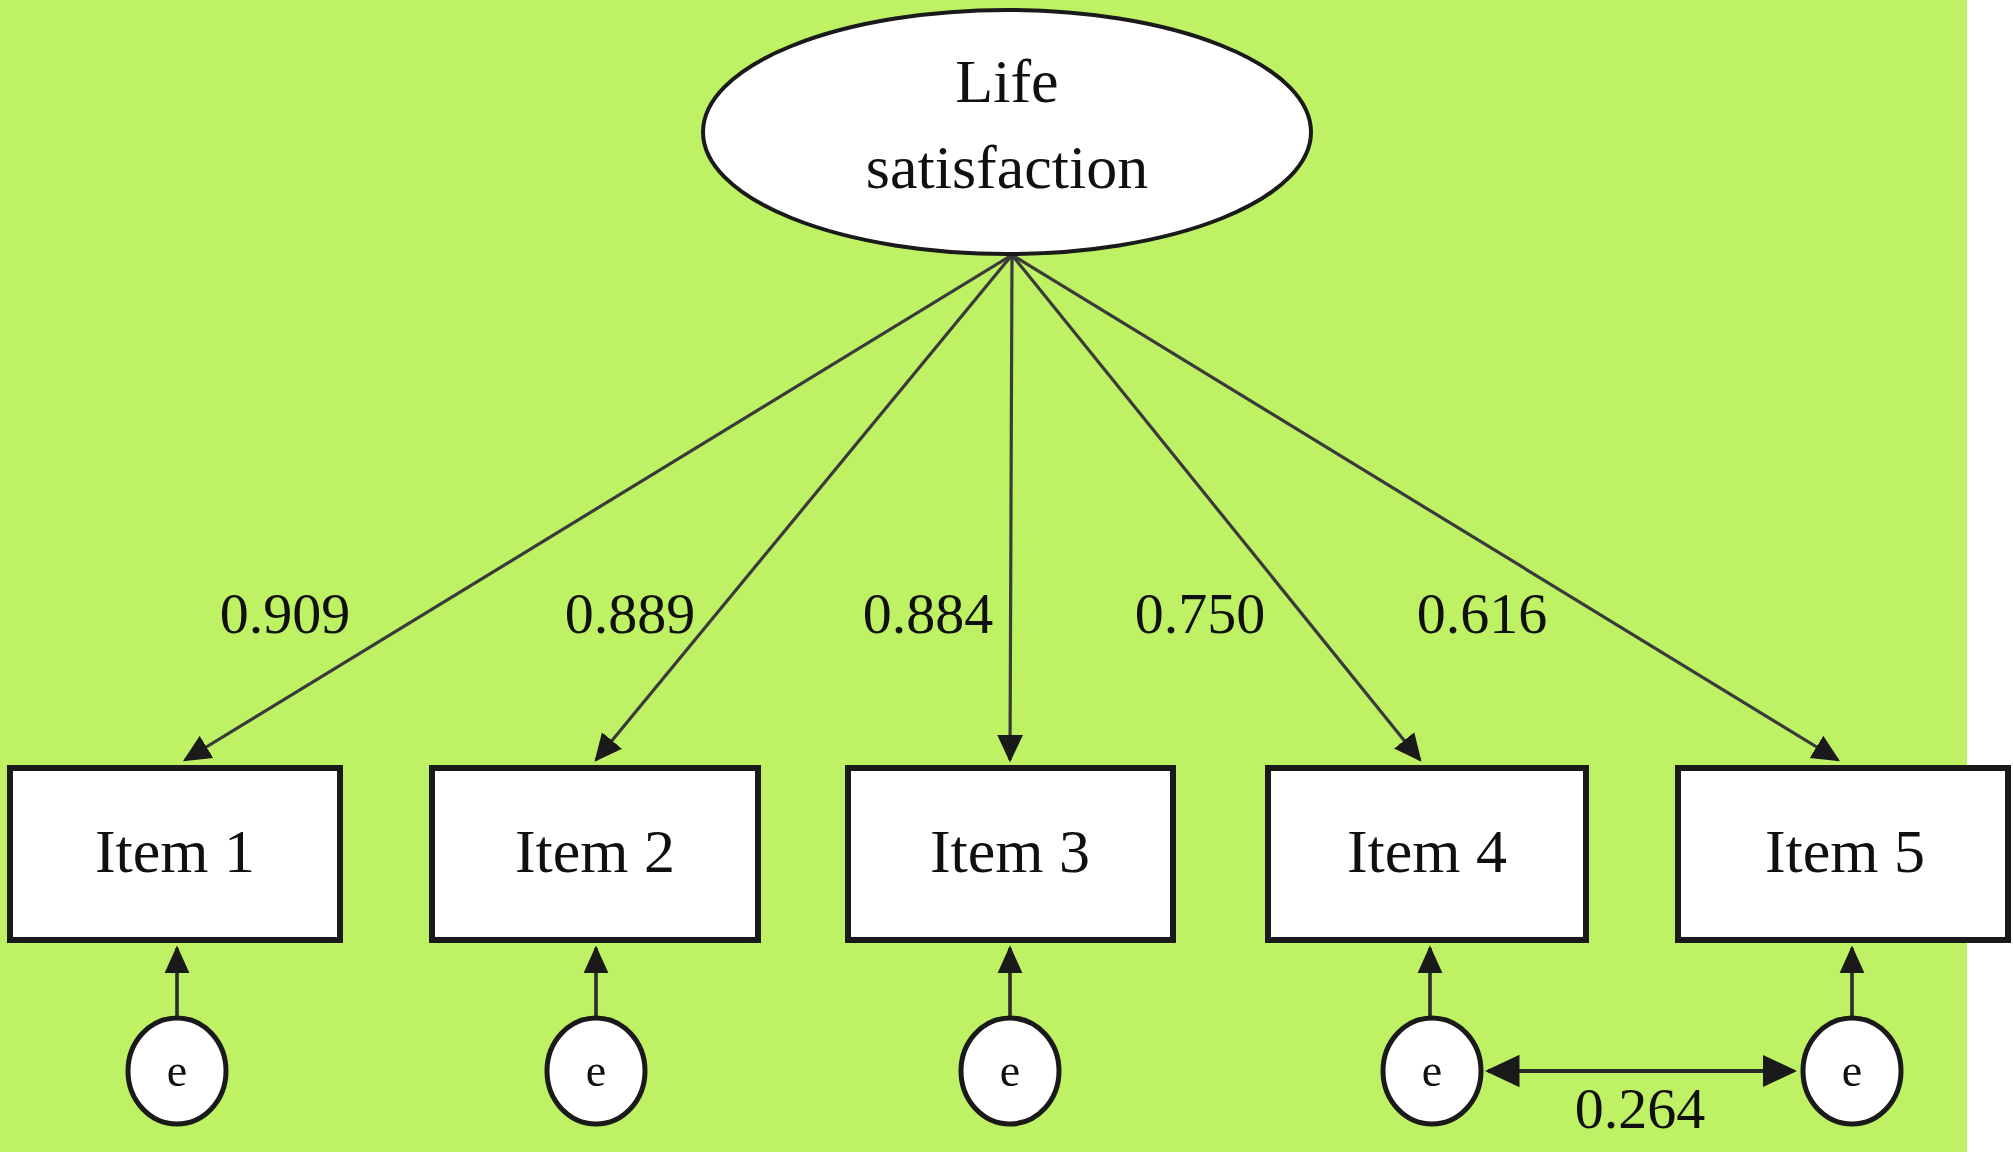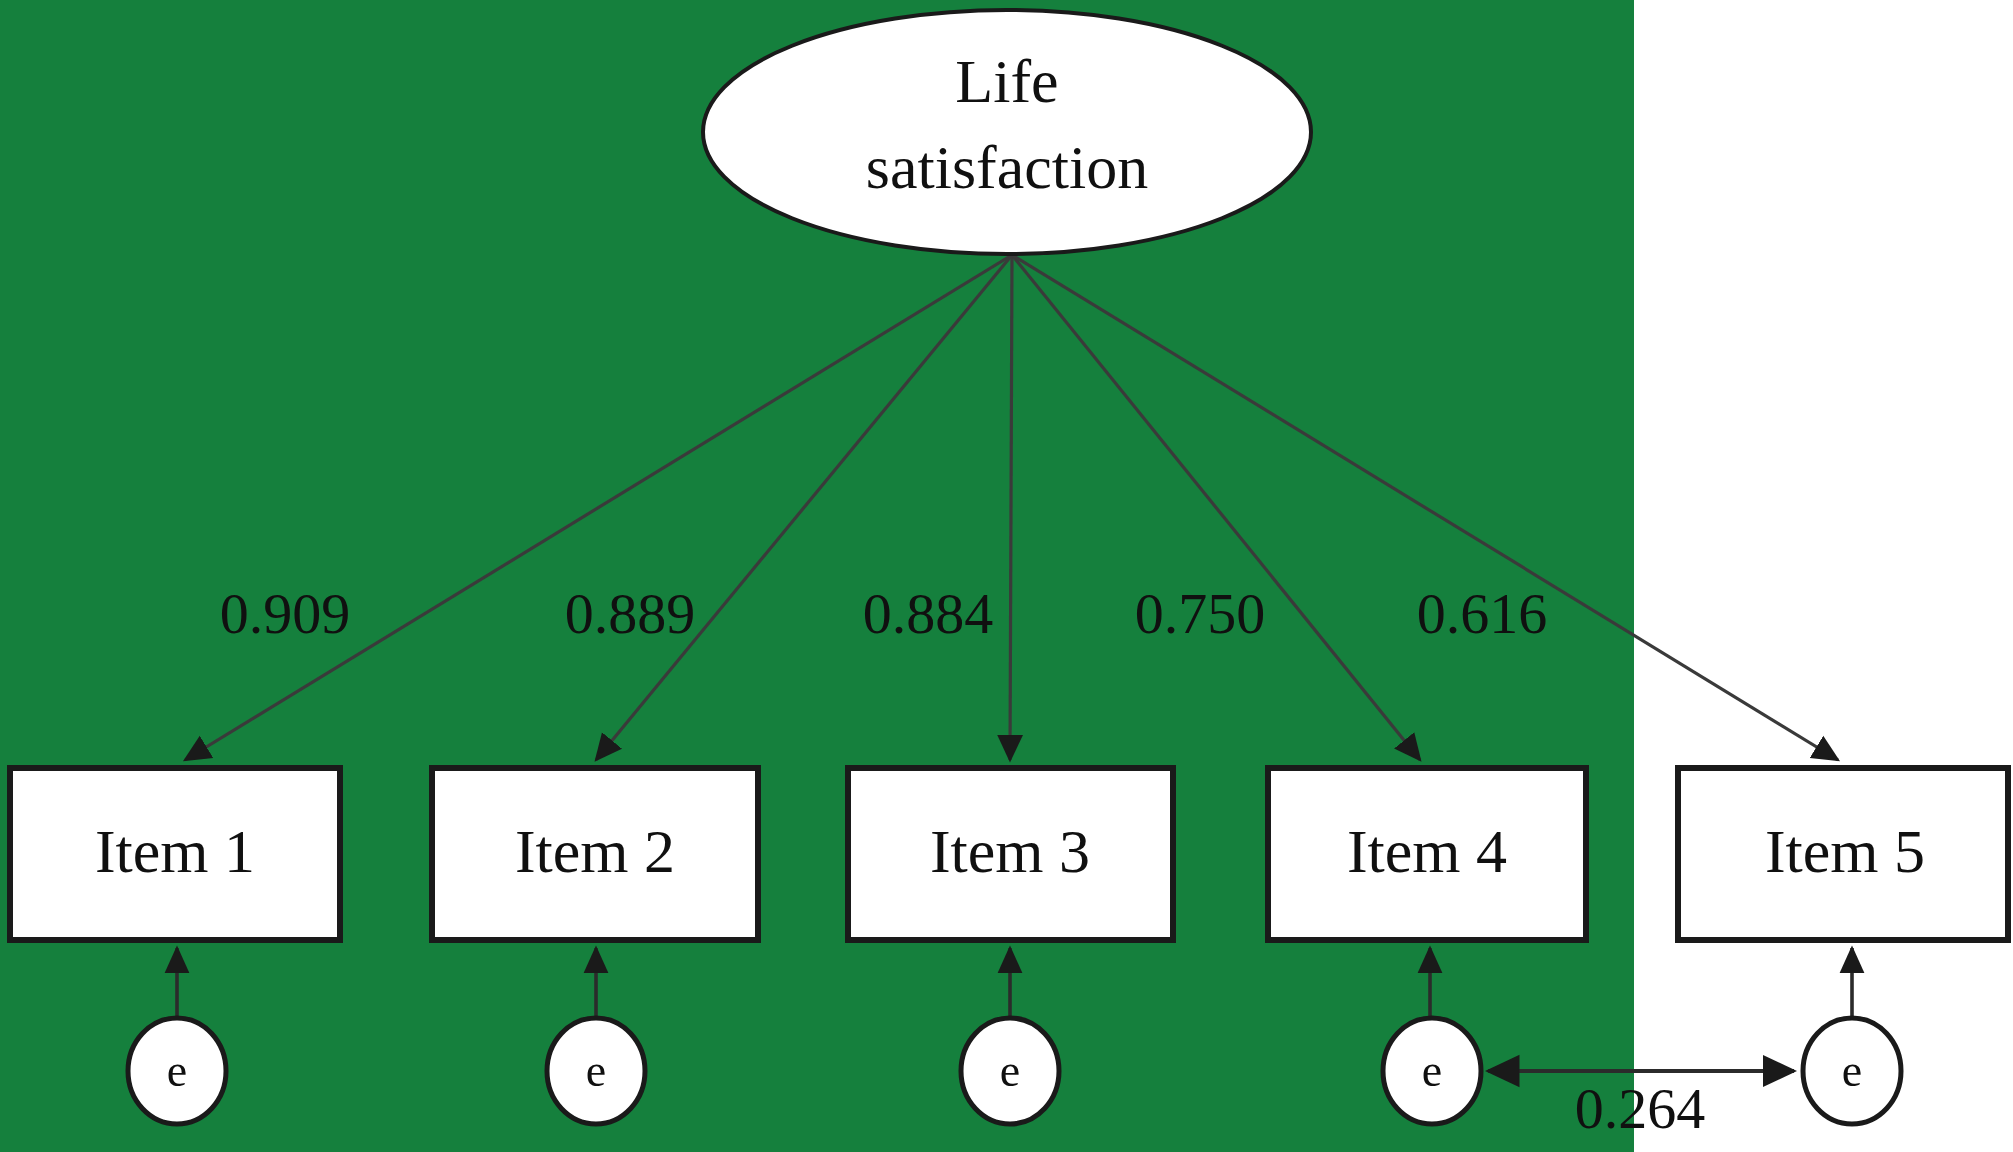--- a/index.html
+++ b/index.html
@@ -9,23 +9,23 @@
     background: #ffffff;
   }
   body {
     width: 2013px;
     height: 1152px;
     overflow: hidden;
     font-family: "Liberation Serif", "DejaVu Serif", serif;
   }
   #diagram-root {
     position: relative;
-    width: 1634px;
+    width: 1967px;
     height: 1152px;
-    background: #15803d;
+    background: #bef264;
   }
   svg#sem-canvas {
     display: block;
     width: 2013px;
     height: 1152px;
   }
   .node-shape {
     fill: #ffffff;
     stroke: #1a1a1a;
   }

